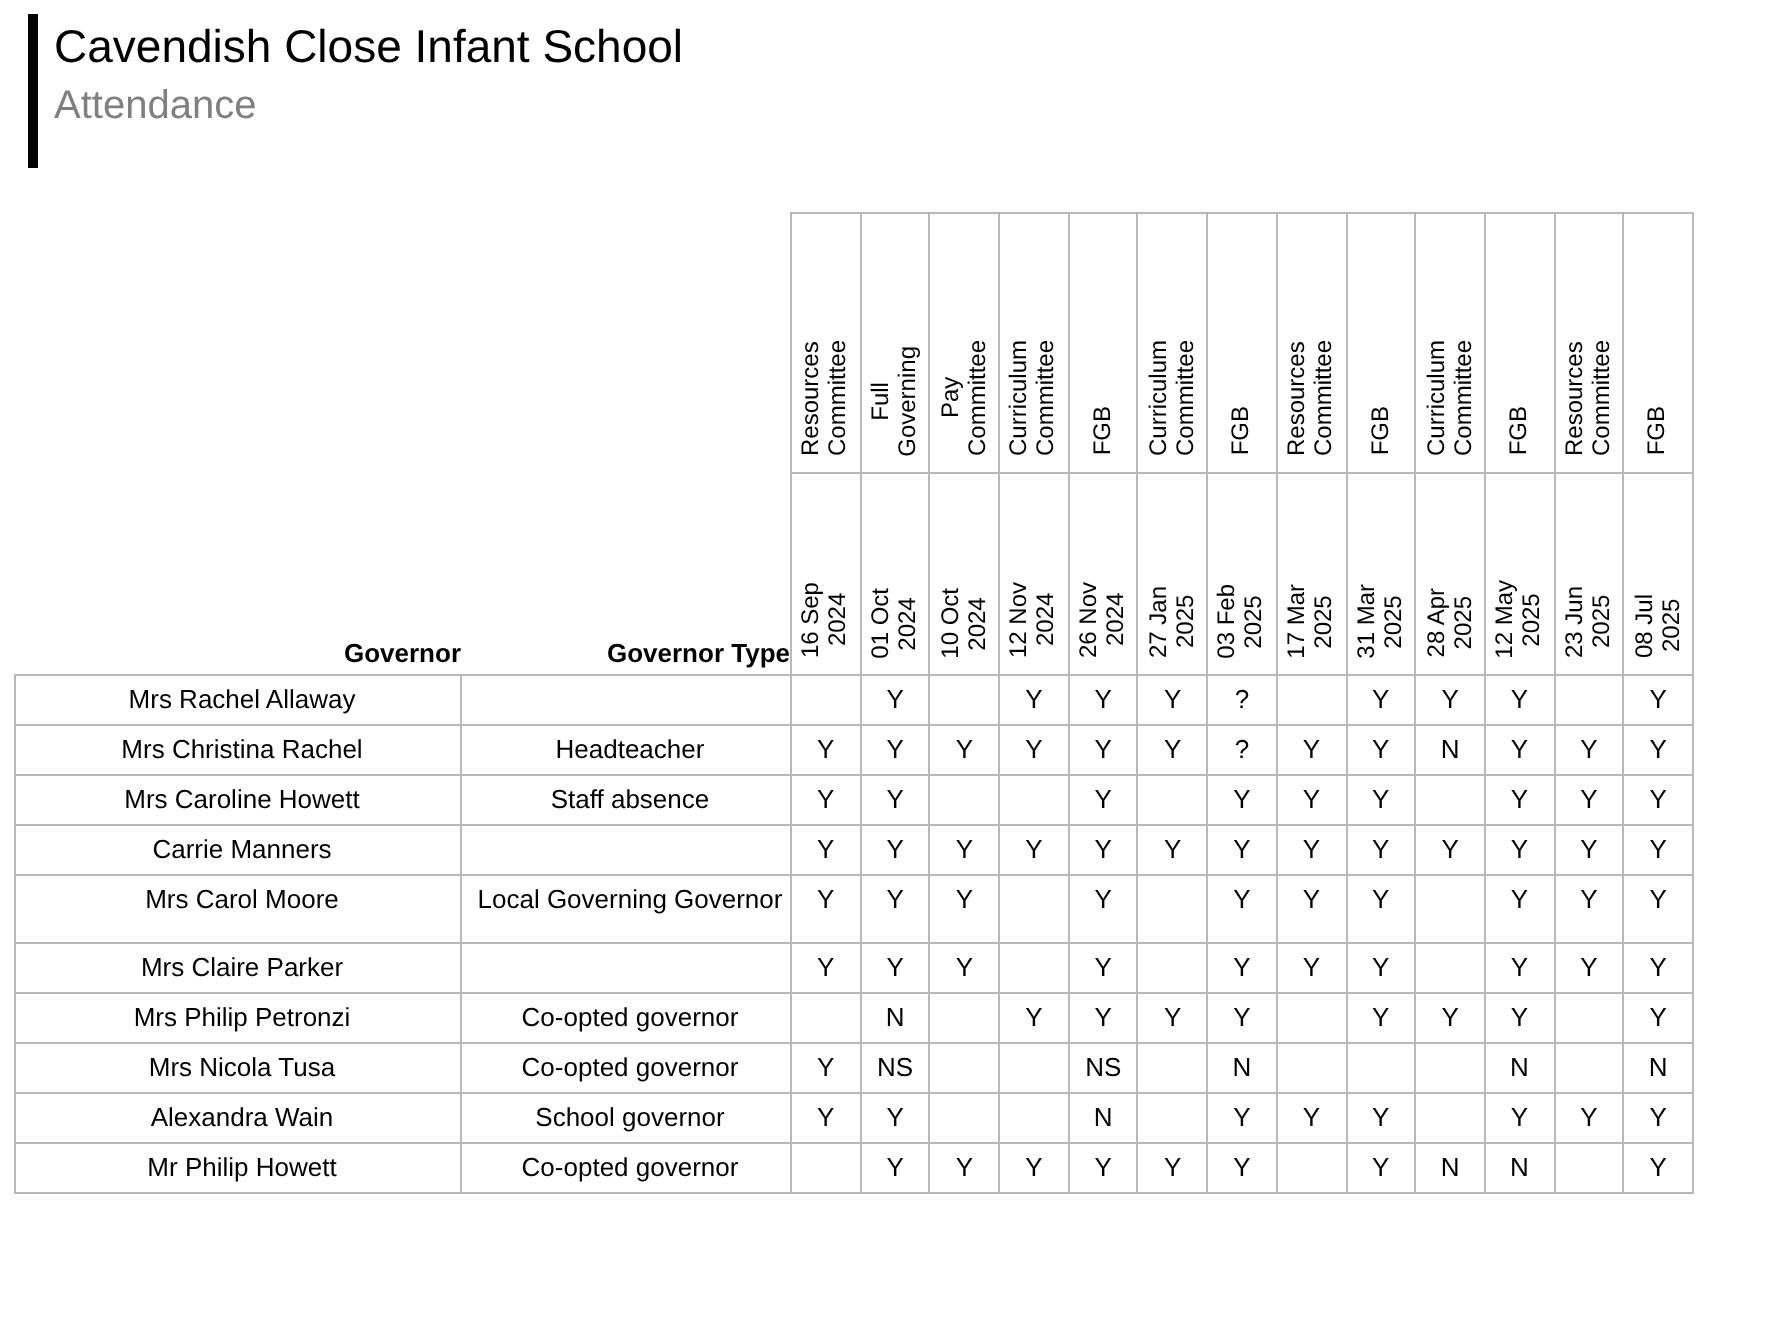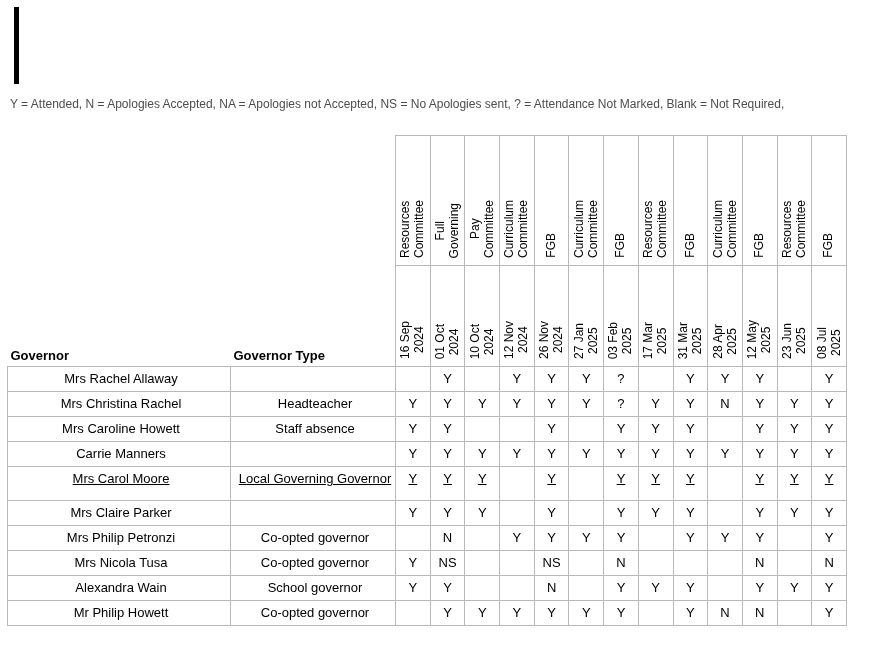--- a/index.html
+++ b/index.html
@@ -13,46 +13,47 @@
   .titles h1{font-size:23px;font-weight:400;margin:3px 0 0;color:var(--text,#000);}
   .titles h2{font-size:20px;font-weight:400;margin:5px 0 0;color:var(--subtitle,#808080);}
   .legend{margin:12px 0 0 10px;font-size:12px;line-height:17px;color:var(--legend,#4d4d4d);}
   table.att{border-collapse:collapse;table-layout:fixed;width:839px;margin:22px 0 0 7px;}
   col.col-governor{width:223px;}
   col.col-type{width:165px;}
   col.meeting-col{width:34.7px;}
   tr.committee-row{height:130px;}
   tr.date-row{height:101px;}
   tbody tr{height:25px;}
-  tbody tr:nth-child(5){height:34px;text-decoration:underline;}
+  tbody tr:nth-child(5){height:34px;}
   th,td{border:1px solid var(--border,#b9b9b9);font-weight:400;padding:0;}
   th.gov{
     border:none;border-bottom:1px solid var(--border,#b9b9b9);
-    vertical-align:bottom;text-align:left;font-weight:700;font-size:13px;
+    vertical-align:bottom;text-align:right;font-weight:700;font-size:13px;
     padding:0 0 3px 3px;color:var(--text,#000);
   }
   th.meeting-th{vertical-align:bottom;text-align:center;padding:0 0 3px;}
   .vtext{
     display:inline-block;writing-mode:vertical-rl;transform:rotate(180deg);
     white-space:pre-line;font-size:12px;line-height:13.5px;color:var(--text,#000);
   }
   tbody td{font-size:13px;vertical-align:top;padding-top:4px;text-align:center;color:var(--text,#000);}
   tbody td.name-cell,tbody td.type-cell{text-align:center;padding-left:4px;}
 </style>
 </head>
 <body style="--accent: #000000; --text: #000000; --subtitle: #808080; --legend: #4d4d4d; --border: #b9b9b9;">
 
 <div class="title-block">
   <div class="accent-bar"></div>
   <div class="titles">
+    <h1>Cavendish Close Infant School</h1>
+    <h2>Attendance</h2>
   </div>
 </div>
 
 <div class="legend">
-  <div>Y = Attended, N = Apologies Accepted, NA = Apologies not Accepted, NS = No Apologies sent, ? = Attendance Not Marked, Blank = Not Required,</div>
 </div>
 
 <table class="att">
   <colgroup>
     <col class="col-governor">
     <col class="col-type">
   </colgroup>
   <colgroup id="meeting-cols">
       <col class="meeting-col">
       <col class="meeting-col">

